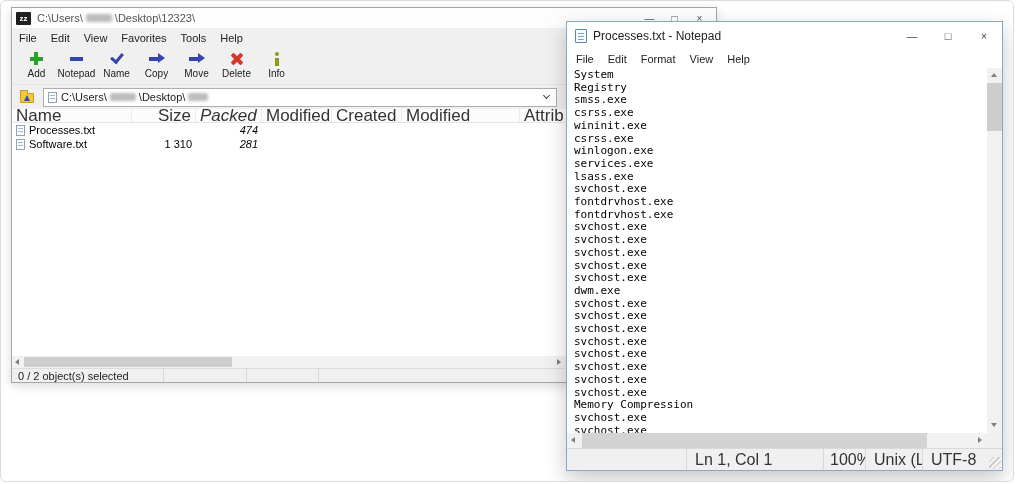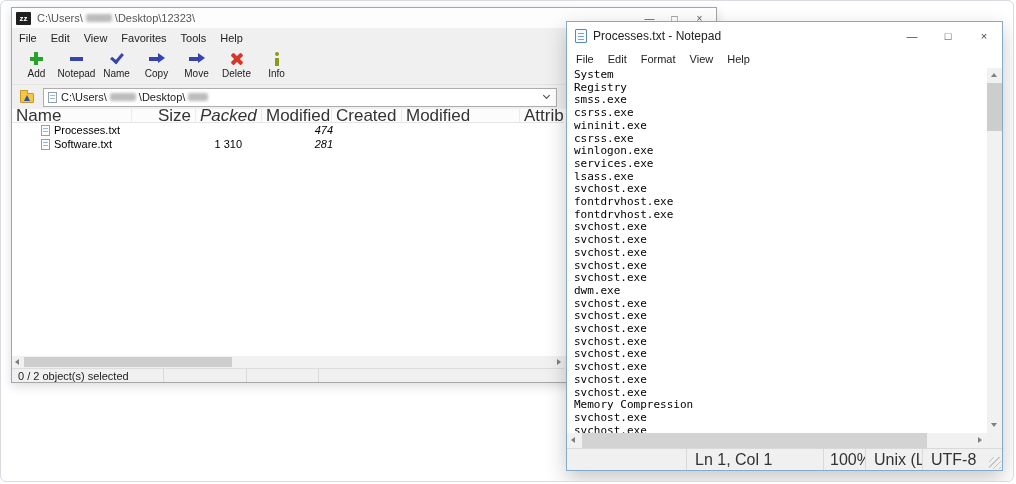--- a/index.html
+++ b/index.html
@@ -59,21 +59,21 @@
   .doc { position:relative; width:9px; height:11px; background:#fff; border:1px solid #8fa0b8; flex:none; }
   .doc::before { content:""; position:absolute; left:1px; right:1px; top:2px; height:6px;
                  background:repeating-linear-gradient(to bottom,#9db4d6 0 1px, transparent 1px 3px); }
 
   .list7 { flex:1; background:#fff; overflow:hidden; }
   .hdr7 { height:14px; width:552px; display:flex; background:#fcfcfc; border-bottom:1px solid #e6e6e6; font-size:17px; color:#333; overflow:hidden; }
   .hc { flex:none; border-right:1px solid #ebebeb; padding:0 4px; line-height:13px; white-space:nowrap; overflow:hidden; }
   .c-name{width:120px;} .c-size{width:64px;text-align:right;} .c-packed{width:66px;text-align:right;font-style:italic;}
   .c-mod{width:70px;} .c-created{width:70px;} .c-accessed{width:118px;} .c-attr{width:104px;}
   .frow { height:14px; display:flex; align-items:center; font-size:11px; color:#000; width:552px; }
-  .fc { flex:none; padding:16px 4px; white-space:nowrap; overflow:hidden;margin-left:25px; }
+  .fc { flex:none; padding:16px 4px; white-space:nowrap; overflow:hidden; }
   .name-cell { display:flex; align-items:center; gap:4px; }
   .num { text-align:right; }
 
   .hscroll7 { height:12px; width:552px; flex:none; display:flex; align-items:center; background:#f1f1f1; }
   .sarr { width:12px; height:12px; position:relative; flex:none; background:#f1f1f1; }
   .tri-left::before  { content:""; position:absolute; left:3px; top:2.5px; border-top:3.5px solid transparent; border-bottom:3.5px solid transparent; border-right:4px solid #7f7f7f; }
   .tri-right::before { content:""; position:absolute; left:5px; top:2.5px; border-top:3.5px solid transparent; border-bottom:3.5px solid transparent; border-left:4px solid #7f7f7f; }
   .htrack { flex:1; height:12px; position:relative; }
   .hthumb { position:absolute; left:0; top:1px; height:10px; width:208px; background:#cdcdcd; }
 

